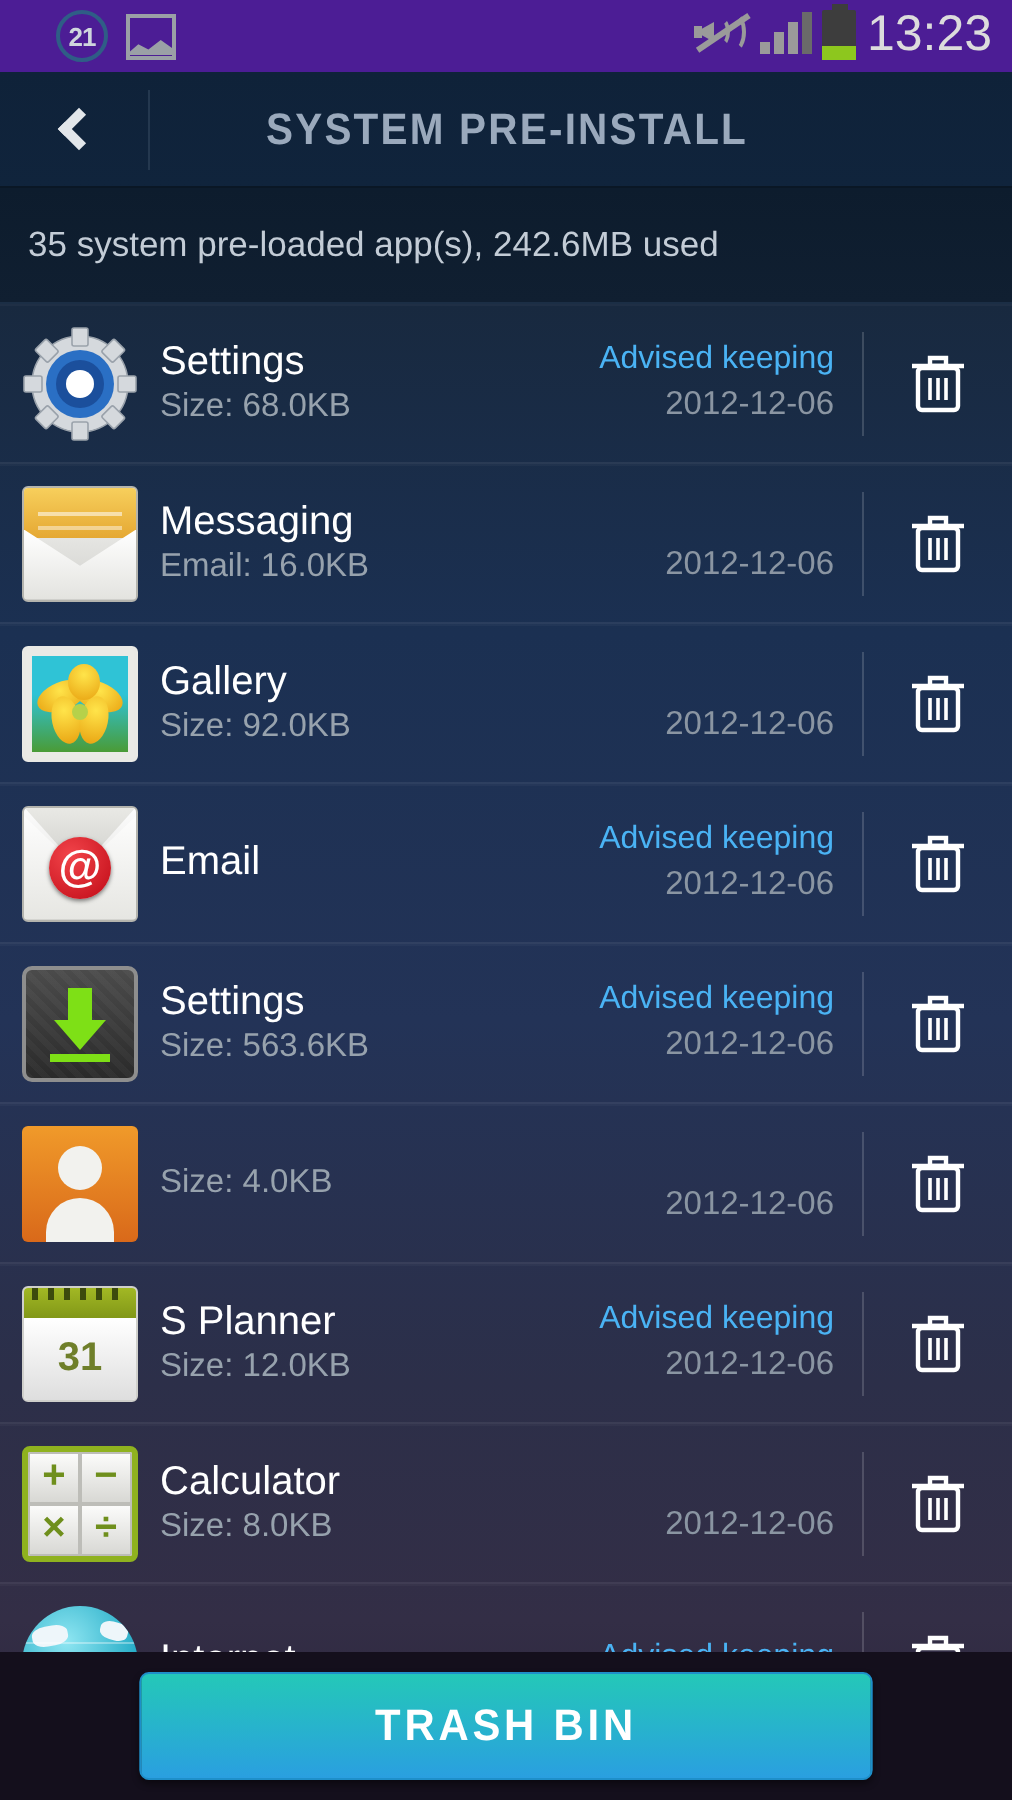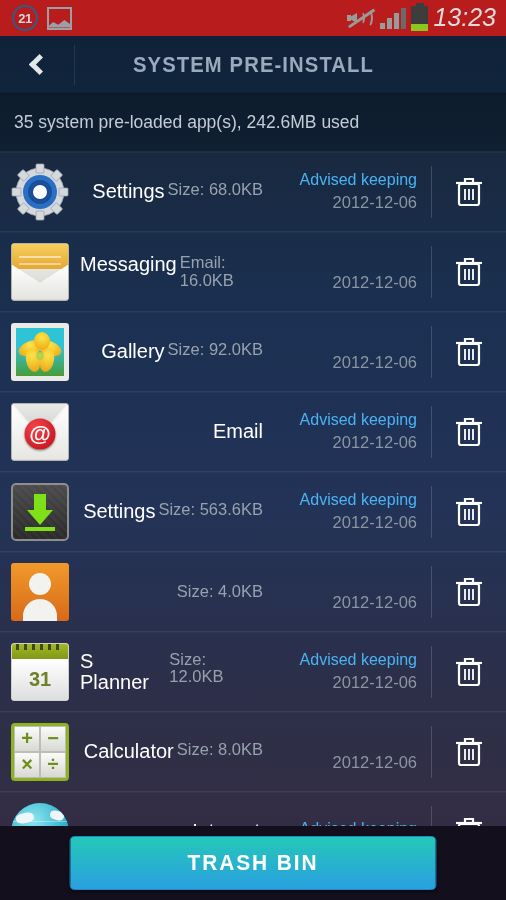--- a/index.html
+++ b/index.html
@@ -7,25 +7,25 @@
   body{
     font-family:"Liberation Sans", sans-serif;
     background:#0d1520;
     overflow:hidden;
     -webkit-font-smoothing:antialiased;
   }
   .phone{ position:relative; width:506px; height:900px; overflow:hidden; }
 
   
   .statusbar{
-    position:relative; height:36px; background:#b91c1c;
-    display:flex; align-items:center; padding:0 10px 0 12px;
+    position:relative; height:36px; background:#4c1d95;
+    display:flex; align-items:center; padding:0 10px 0 28px;
   }
   .sb-left{ display:flex; align-items:center; gap:9px; }
-  .sb-right{ margin-left:auto; display:flex; align-items:center; gap:5px;font-style:italic; }
+  .sb-right{ margin-left:auto; display:flex; align-items:flex-start; gap:5px; }
   .badge21{
     width:26px; height:26px; border-radius:50%;
     border:2px solid #2f5d86; color:#cfd6dd;
     font-size:13px; font-weight:bold; display:flex;
     align-items:center; justify-content:center; letter-spacing:-0.5px;
   }
   .gallery-ico{
     width:25px; height:23px; border:2px solid #9aa0a6; position:relative; overflow:hidden;
   }
   .gallery-ico:after{
@@ -94,21 +94,21 @@
     overflow:hidden;
   }
   .row{
     position:relative; height:80px; display:flex; align-items:center;
     border-bottom:1px solid rgba(255,255,255,0.07);
     box-shadow:inset 0 1px 0 rgba(255,255,255,0.03);
   }
   .icon-wrap{ width:80px; display:flex; align-items:center; justify-content:center; }
   .appicon{ width:58px; height:58px; border-radius:3px; position:relative; overflow:hidden; }
 
-  .info{ flex:1; display:flex; flex-direction:row; justify-content:flex-end; gap:3px; min-width:0;}
+  .info{ flex:1; display:flex; flex-direction:column; justify-content:center; gap:3px; min-width:0;}
   .app-name{ color:#ffffff; font-size:20px; line-height:1.05; }
   .app-size{ color:#97a2ad; font-size:16.5px; line-height:1.05; }
 
   .meta{
     width:168px; display:flex; flex-direction:column; align-items:flex-end;
     justify-content:center; gap:5px; padding-right:14px;
   }
   .advice{ color:#4ab3f4; font-size:16px; line-height:1; height:17px; }
   .date{ color:#8a95a2; font-size:16.5px; line-height:1; }
   .sep{ width:1px; height:52px; background:rgba(255,255,255,0.16); }

